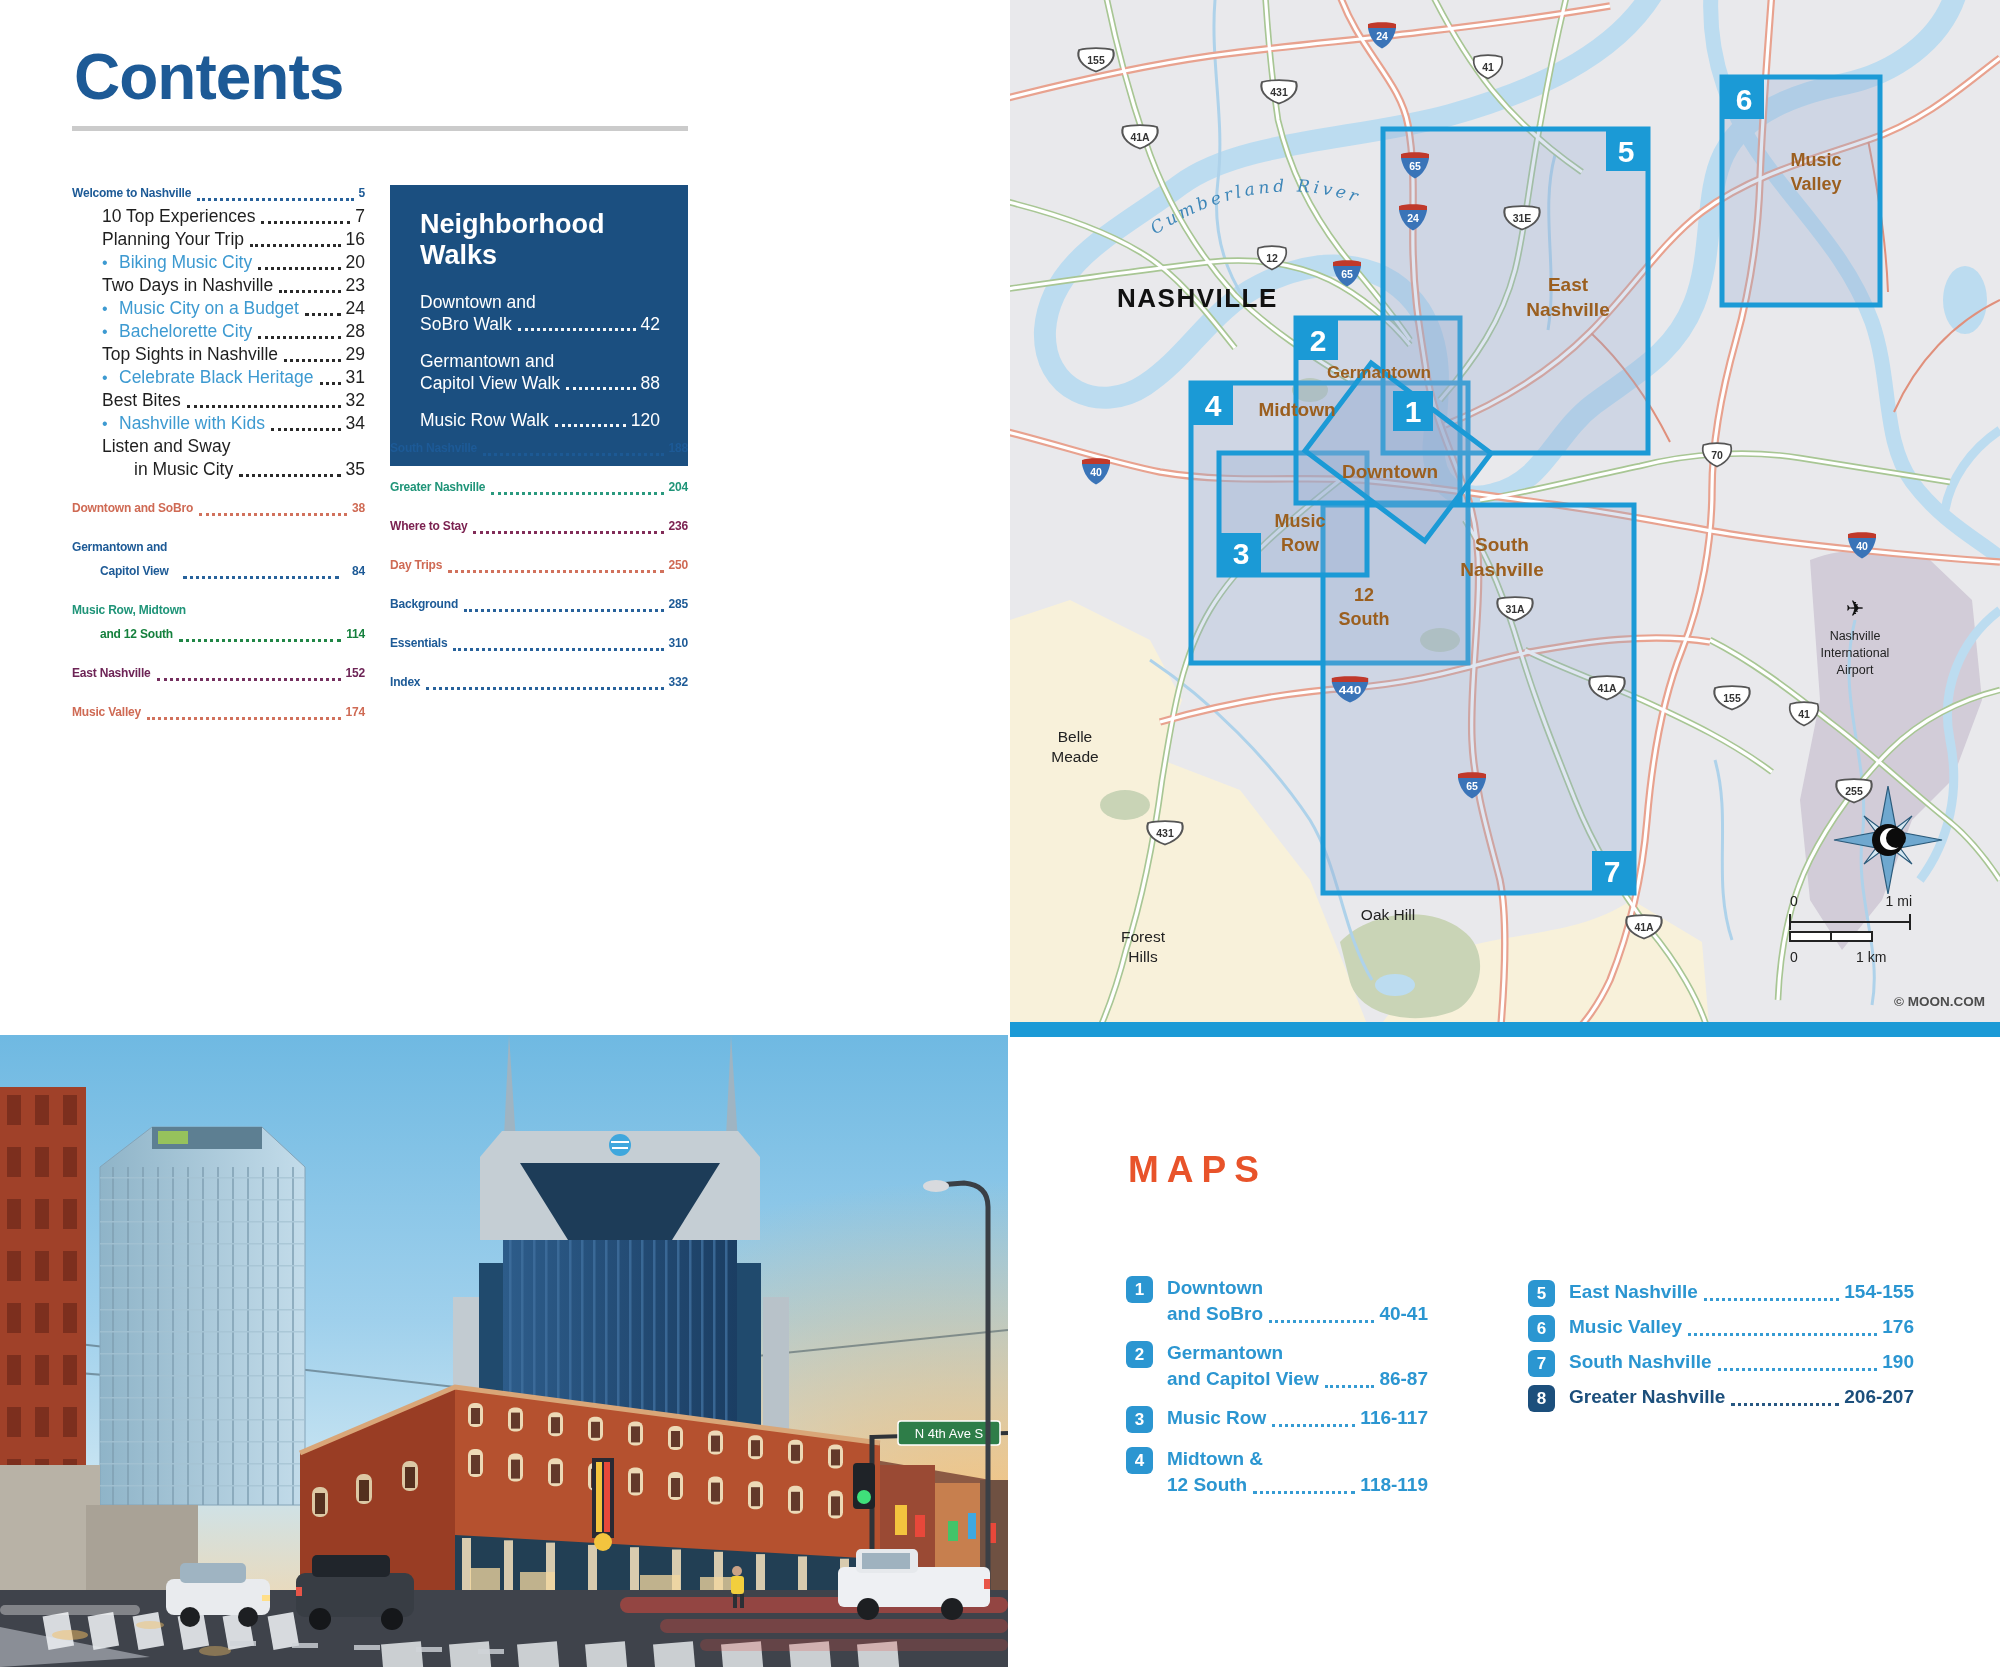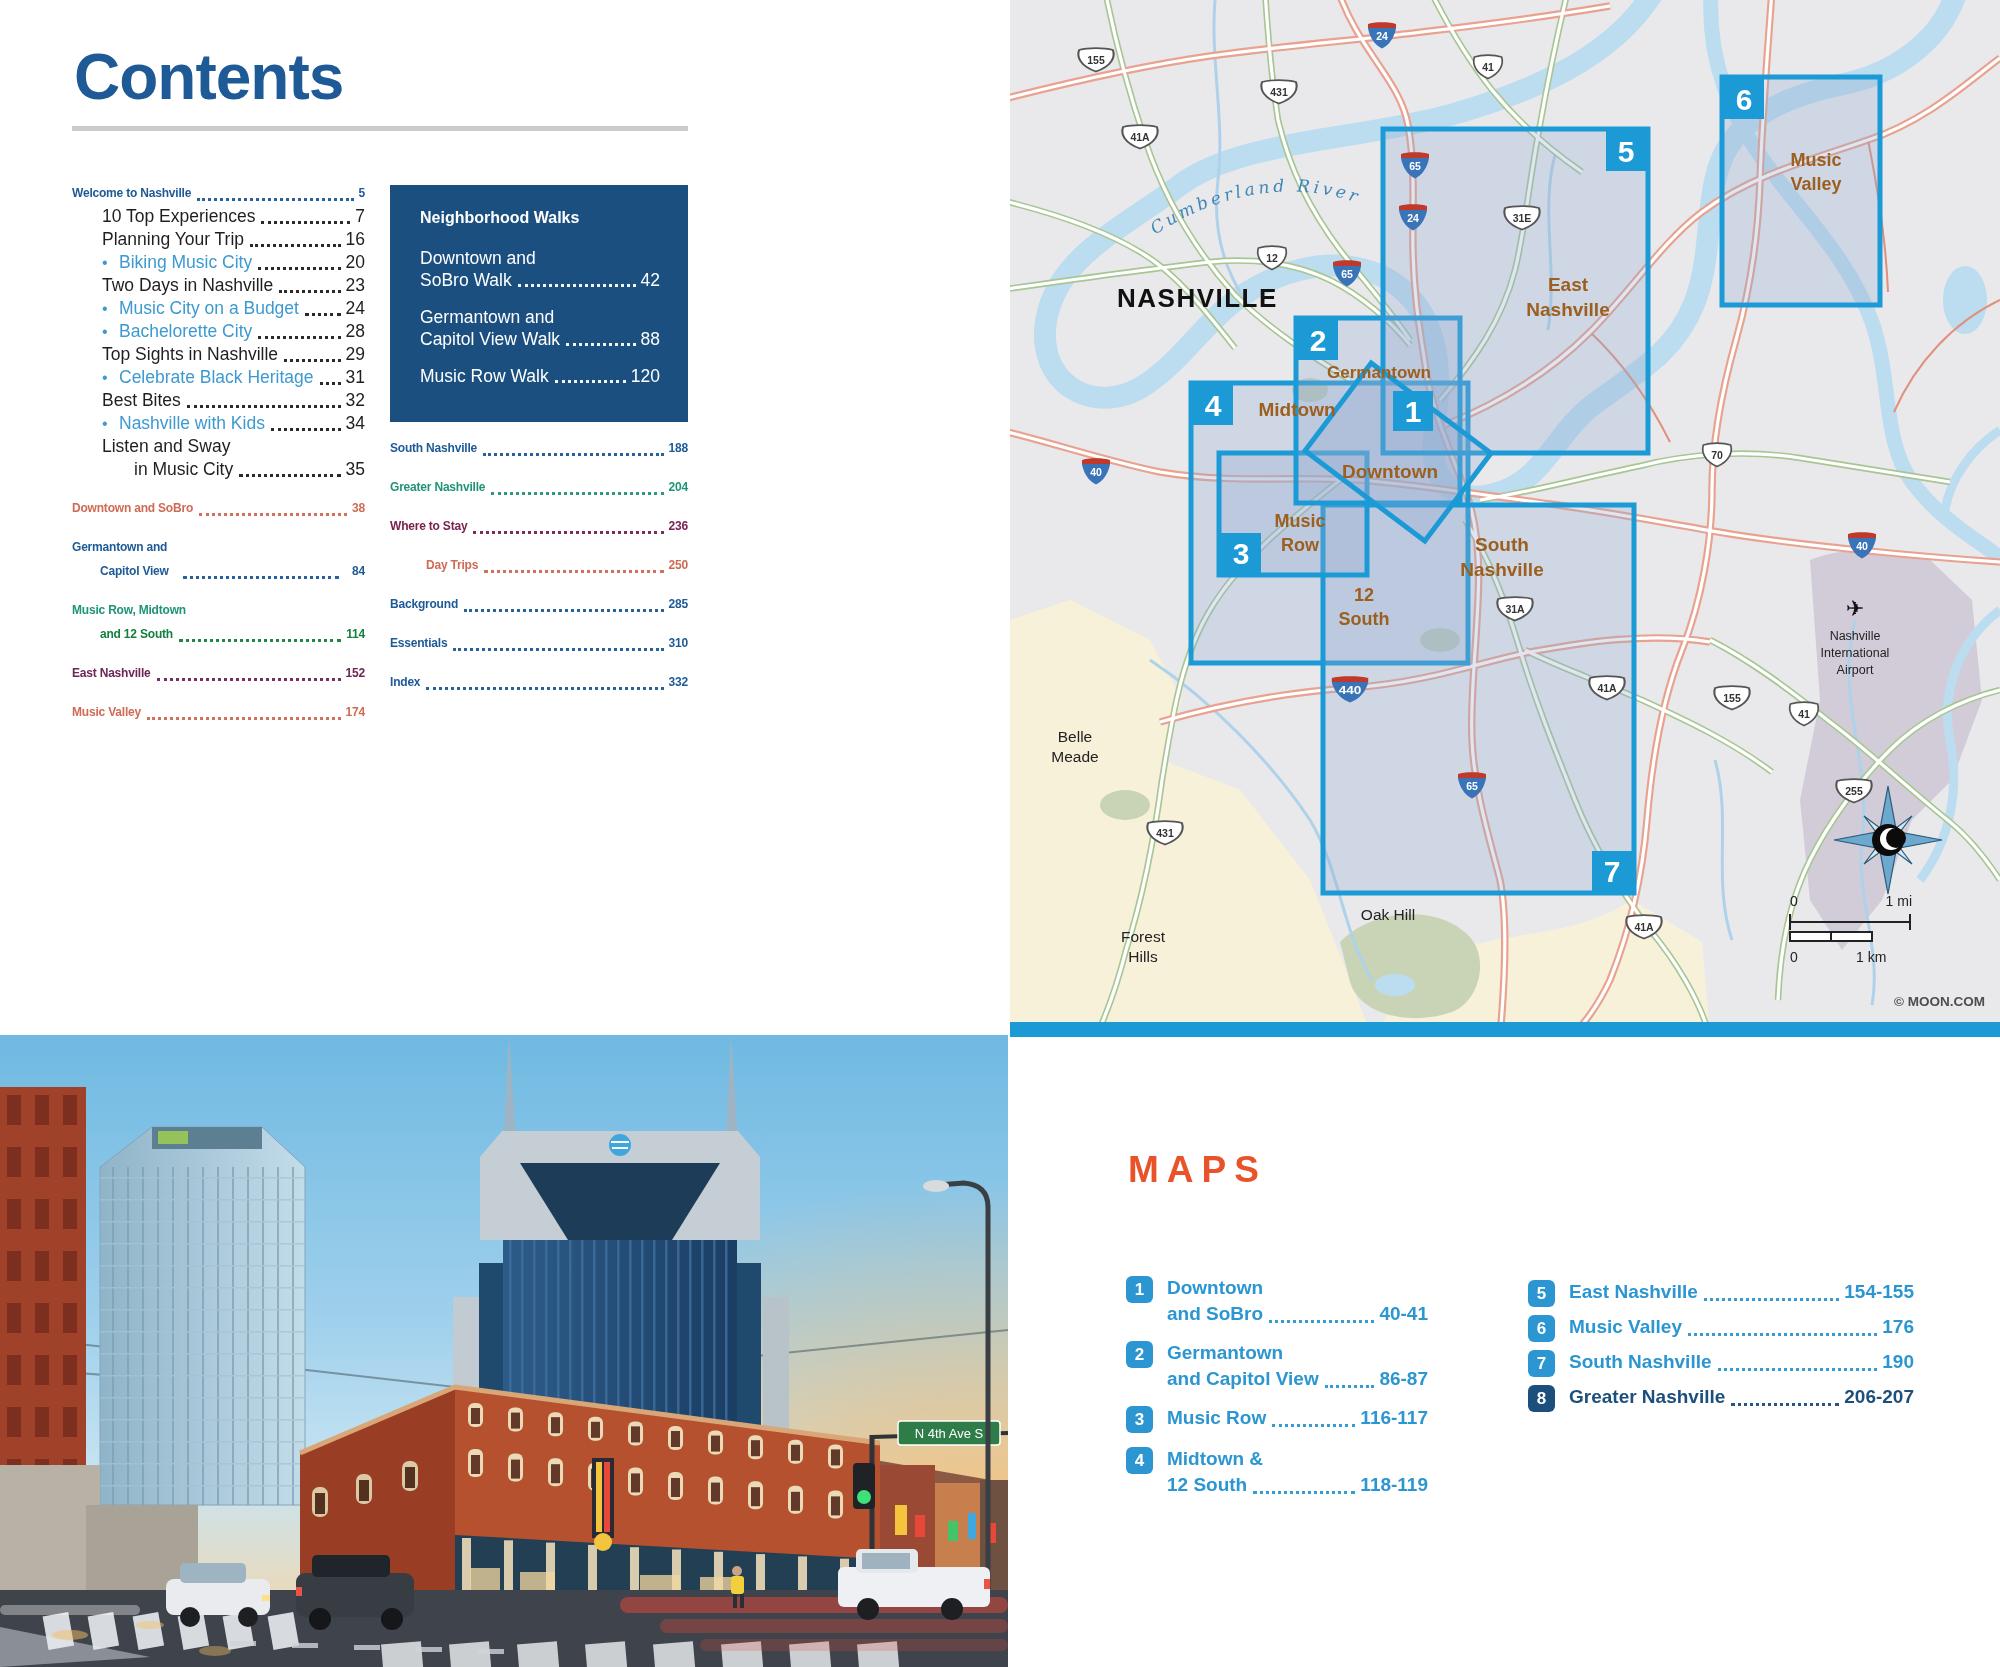--- a/index.html
+++ b/index.html
@@ -16,21 +16,21 @@
   .toc-row.head{font-weight:bold;font-size:12px;line-height:24px;letter-spacing:-.2px}
   .toc-row.gap{margin-top:15px}
   .toc-bullet{width:17px;flex:none;font-size:16px}
   .leader{flex:1 1 8px;min-width:8px;border-bottom:3px dotted currentColor;
           align-self:flex-end;margin:0 5px 4px 6px;opacity:.95}
   .toc-page{flex:none}
   #toc-right-list .toc-row{margin-bottom:15px}
 
   
   #walks-box{left:390px;top:185px;width:298px;color:#fff;padding:24px 28px 20px 30px;box-sizing:border-box}
-  #walks-title{font-size:16px;font-weight:bold;margin-bottom:20px}
+  #walks-title{font-size:27px;font-weight:bold;margin-bottom:20px}
   .walk-item{margin-bottom:15px;font-size:17.5px;line-height:22px}
   .walk-line{display:flex;align-items:baseline}
 
   
   #maps-page{left:1010px;top:1037px;width:990px;height:630px;background:#fff}
   #maps-title{left:118px;top:112px;font-size:37px;font-weight:bold;letter-spacing:8px}
   #maps-left{left:116px;top:238px;width:302px}
   #maps-right{left:518px;top:242px;width:386px}
   .map-entry{display:flex;margin-bottom:13px;font-weight:bold;font-size:19px}
   .map-badge{width:27px;height:27px;border-radius:6px;color:#fff;display:flex;align-items:center;
@@ -196,21 +196,21 @@
       <div class="toc-row head" style="padding-left: 0px; color: rgb(31, 148, 120);">
         <span>Greater Nashville</span>
         <span class="leader"></span>
         <span class="toc-page">204</span>
       </div>
       <div class="toc-row head" style="padding-left: 0px; color: rgb(123, 33, 80);">
         <span>Where to Stay</span>
         <span class="leader"></span>
         <span class="toc-page">236</span>
       </div>
-      <div class="toc-row head" style="padding-left: 0px; color: rgb(207, 106, 84); margin-left: 36px;">
+      <div class="toc-row head" style="padding-left: 0px; color: rgb(207, 106, 84);">
         <span>Day Trips</span>
         <span class="leader"></span>
         <span class="toc-page">250</span>
       </div>
       <div class="toc-row head" style="padding-left: 0px; color: rgb(29, 90, 150);">
         <span>Background</span>
         <span class="leader"></span>
         <span class="toc-page">285</span>
       </div>
       <div class="toc-row head" style="padding-left: 0px; color: rgb(29, 90, 150); justify-content: flex-end;">

